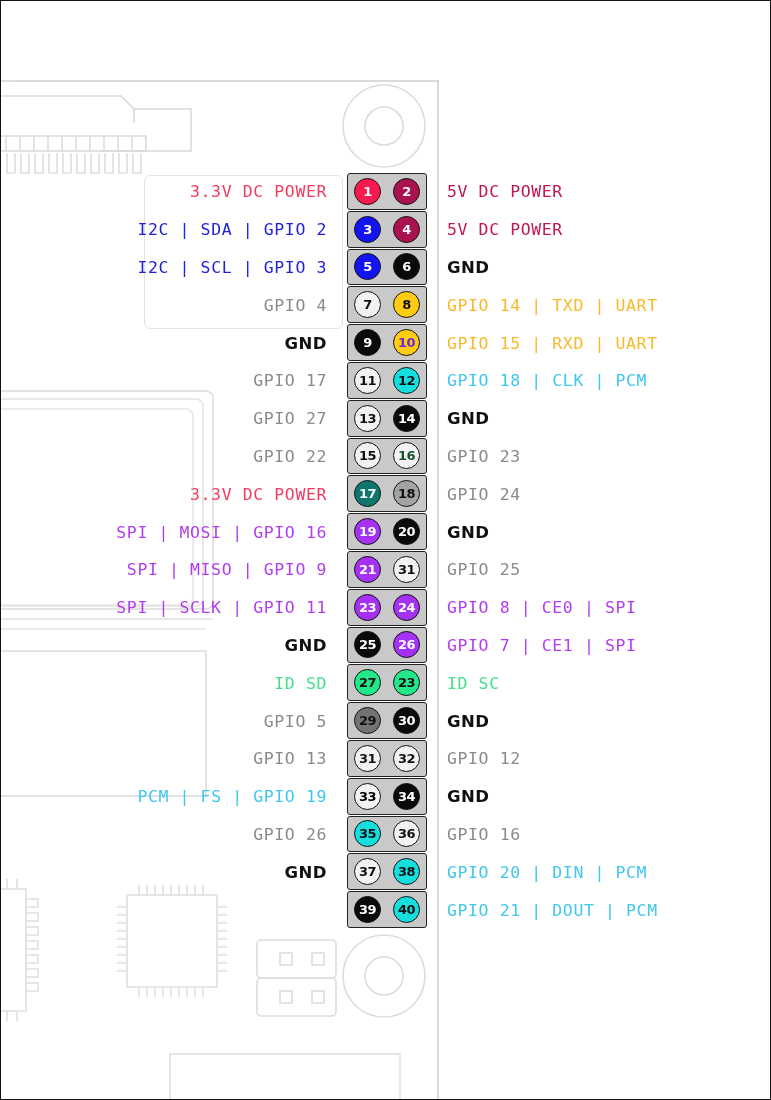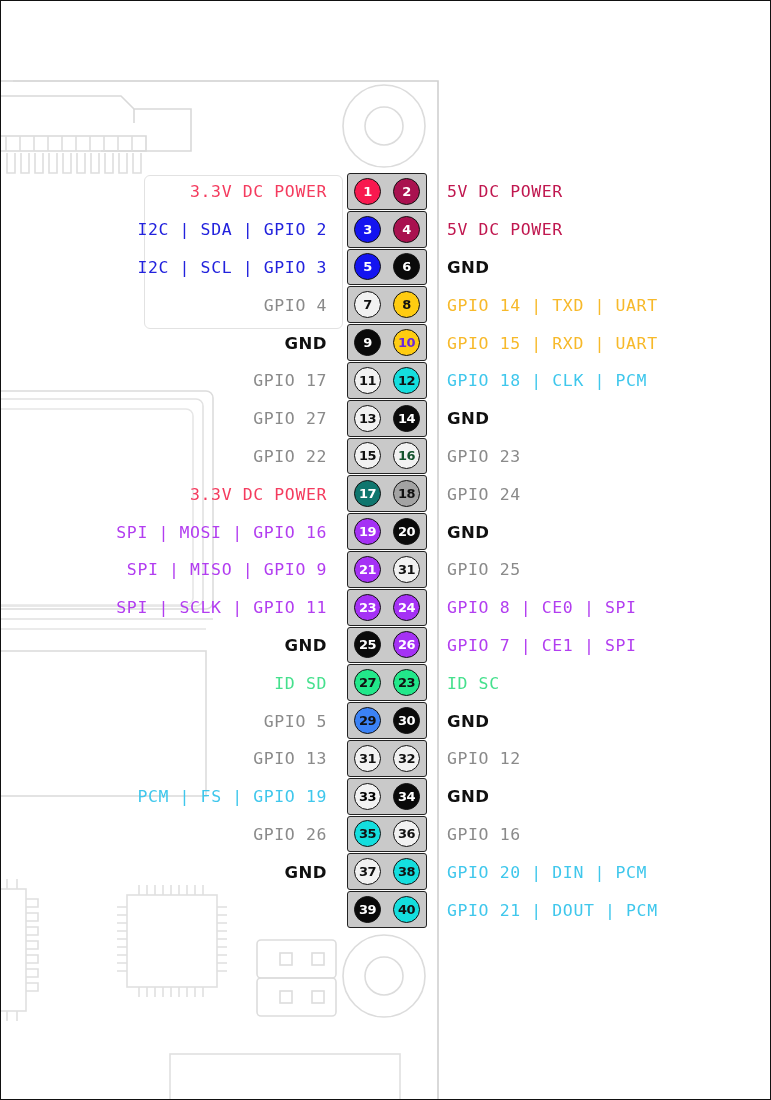--- a/index.html
+++ b/index.html
@@ -230,21 +230,21 @@
       </div>
       <div class="pin-row">
         <div class="pin" style="background: rgb(10, 10, 10); color: rgb(255, 255, 255);">25</div>
         <div class="pin" style="background: rgb(165, 49, 245); color: rgb(255, 255, 255);">26</div>
       </div>
       <div class="pin-row">
         <div class="pin" style="background: rgb(34, 232, 138); color: rgb(17, 17, 17);">27</div>
         <div class="pin" style="background: rgb(34, 232, 138); color: rgb(17, 17, 17);">23</div>
       </div>
       <div class="pin-row">
-        <div class="pin" style="background: #3b82f6; color: rgb(17, 17, 17);">29</div>
+        <div class="pin" style="background: #737373; color: rgb(17, 17, 17);">29</div>
         <div class="pin" style="background: rgb(10, 10, 10); color: rgb(255, 255, 255);">30</div>
       </div>
       <div class="pin-row">
         <div class="pin" style="background: rgb(242, 242, 242); color: rgb(17, 17, 17);">31</div>
         <div class="pin" style="background: rgb(242, 242, 242); color: rgb(17, 17, 17);">32</div>
       </div>
       <div class="pin-row">
         <div class="pin" style="background: rgb(242, 242, 242); color: #000000;">33</div>
         <div class="pin" style="background: rgb(10, 10, 10); color: rgb(255, 255, 255);">34</div>
       </div>

